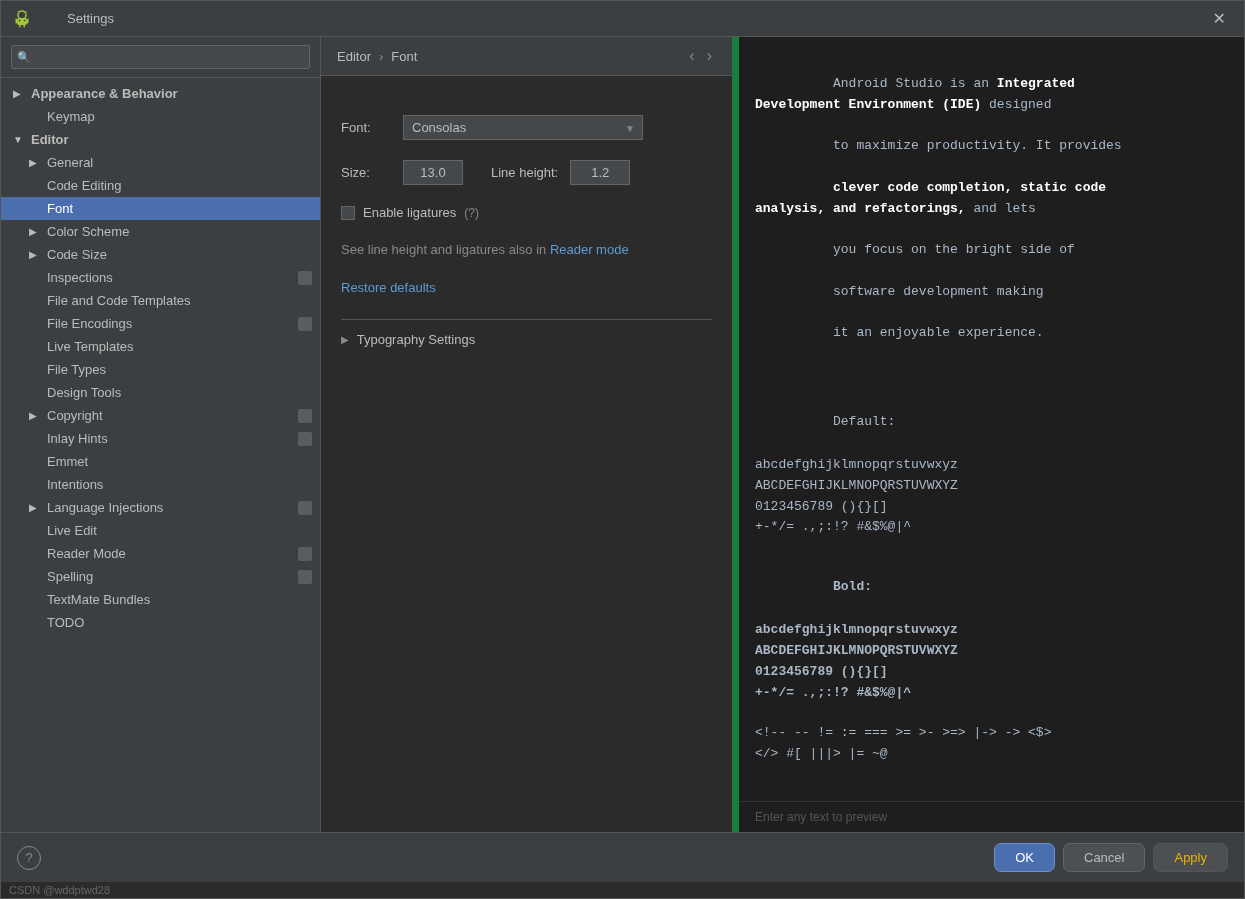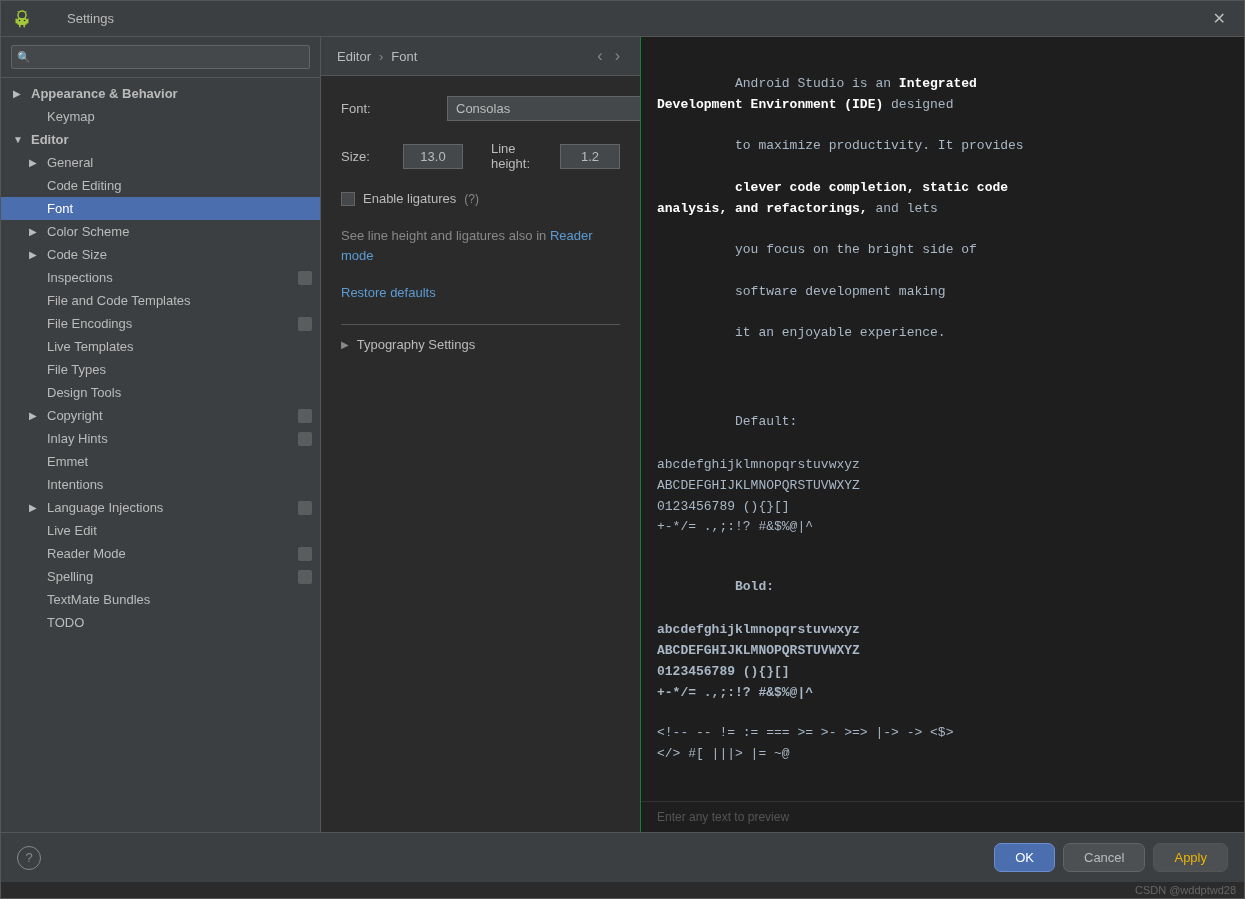--- a/index.html
+++ b/index.html
@@ -188,21 +188,21 @@
     }
 
     .nav-arrow-btn {
       color: #888;
       cursor: pointer;
       font-size: 16px;
       padding: 2px 4px;
     }
 
     .settings-content {
-      padding: 20px 20px;
+      padding: 39px 20px;
       flex: 1;
       overflow-y: auto;
     }
 
     .settings-row {
       display: flex;
       align-items: center;
       margin-bottom: 20px;
       gap: 12px;
     }
@@ -222,21 +222,20 @@
       width: 240px;
       appearance: none;
       cursor: pointer;
       outline: none;
       position: relative;
     }
 
     .dropdown-wrapper {
       position: relative;
       display: inline-block;
-      margin-left: 44px;
     }
 
     .dropdown-arrow {
       position: absolute;
       right: 8px;
       top: 50%;
       transform: translateY(-50%);
       color: #888;
       pointer-events: none;
       font-size: 10px;
@@ -311,23 +310,23 @@
       padding-top: 12px;
     }
 
     .typo-arrow {
       font-size: 10px;
       color: #888;
     }
 
     
     .preview-panel {
-      width: 604px;
+      width: 512px;
       background: #1e1e1e;
-      border-left: 1px solid #15803d;
+      border-left: 7px solid #15803d;
       display: flex;
       flex-direction: column;
       overflow: hidden;
       flex-shrink: 0;
     }
 
     .preview-content {
       flex: 1;
       padding: 16px;
       overflow-y: auto;
@@ -415,21 +414,21 @@
 
     .btn-apply {
       background: #4c5052;
       color: #eab308;
       border: 1px solid #555;
     }
 
     .watermark {
       font-size: 11px;
       color: #666;
-      text-align: right;
+      text-align: left;
       padding: 2px 8px;
       background: #2b2b2b;
     }
   </style>
 </head>
 <body>
 
 <div class="window">
 
   <div class="title-bar">

